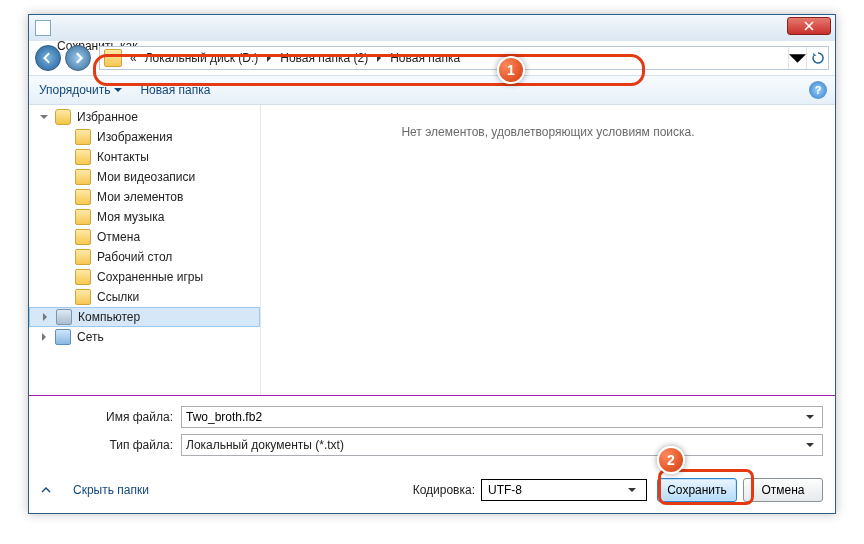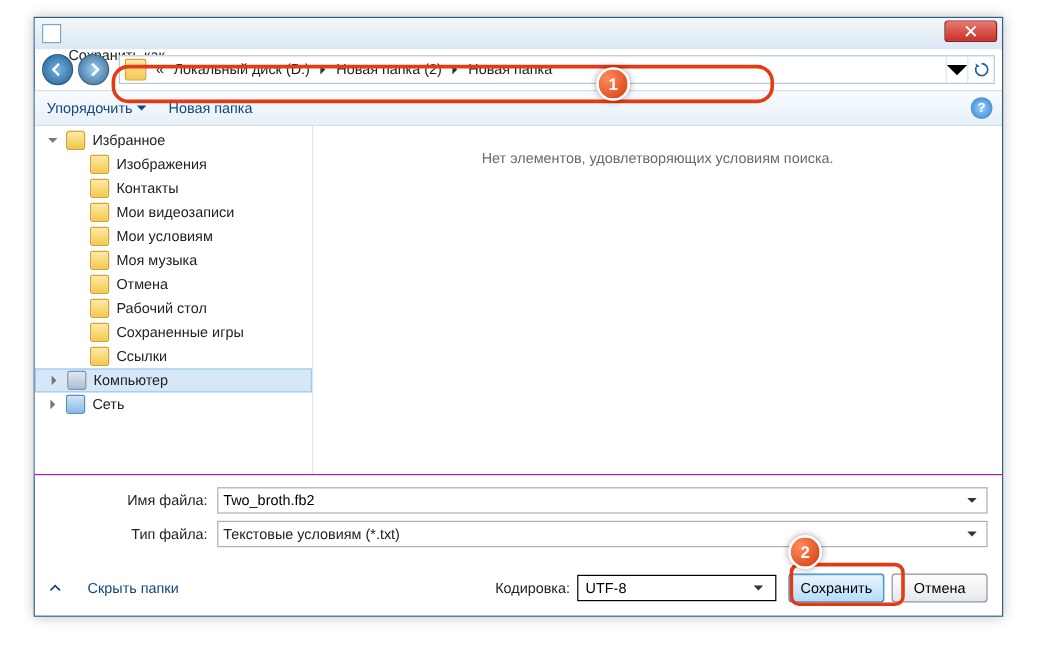--- a/index.html
+++ b/index.html
@@ -167,21 +167,21 @@
         <div class="row">
           <span class="ico "></span>
           <span>Контакты</span>
         </div>
         <div class="row">
           <span class="ico "></span>
           <span>Мои видеозаписи</span>
         </div>
         <div class="row">
           <span class="ico "></span>
-          <span>Мои условиям</span>
+          <span>Мои элементов</span>
         </div>
         <div class="row">
           <span class="ico "></span>
           <span>Моя музыка</span>
         </div>
         <div class="row">
           <span class="ico "></span>
           <span>Отмена</span>
         </div>
         <div class="row">
@@ -228,21 +228,21 @@
         <span class="carrow">
             <svg viewBox="0 0 8 8">
               <path d="M0 2 L4 6 L8 2 Z"></path>
             </svg>
           </span>
       </div>
     </div>
     <div class="frow">
       <div class="flabel"><span>Тип файла:</span></div>
       <div class="combo">
-        <span class="ctext">Текстовые условиям (*.txt)</span>
+        <span class="ctext">Локальный документы (*.txt)</span>
         <span class="carrow">
             <svg viewBox="0 0 8 8">
               <path d="M0 2 L4 6 L8 2 Z"></path>
             </svg>
           </span>
       </div>
     </div>
   </div>
 
   <div class="bottombar">

